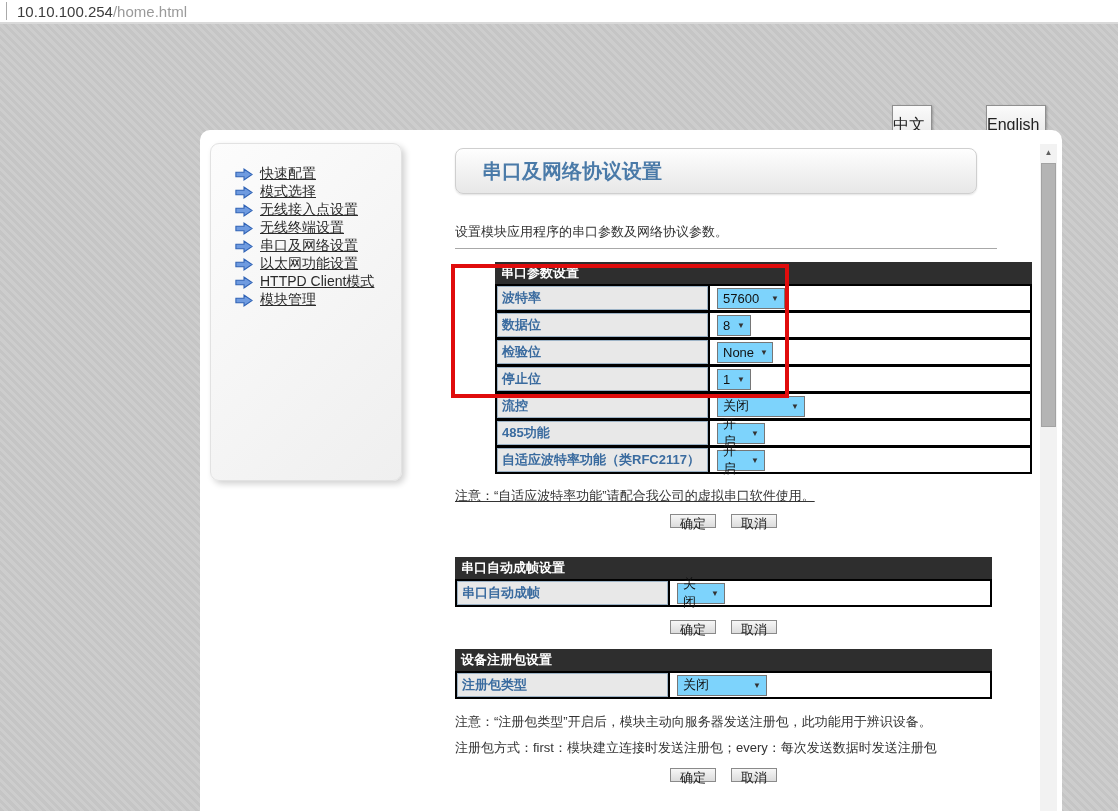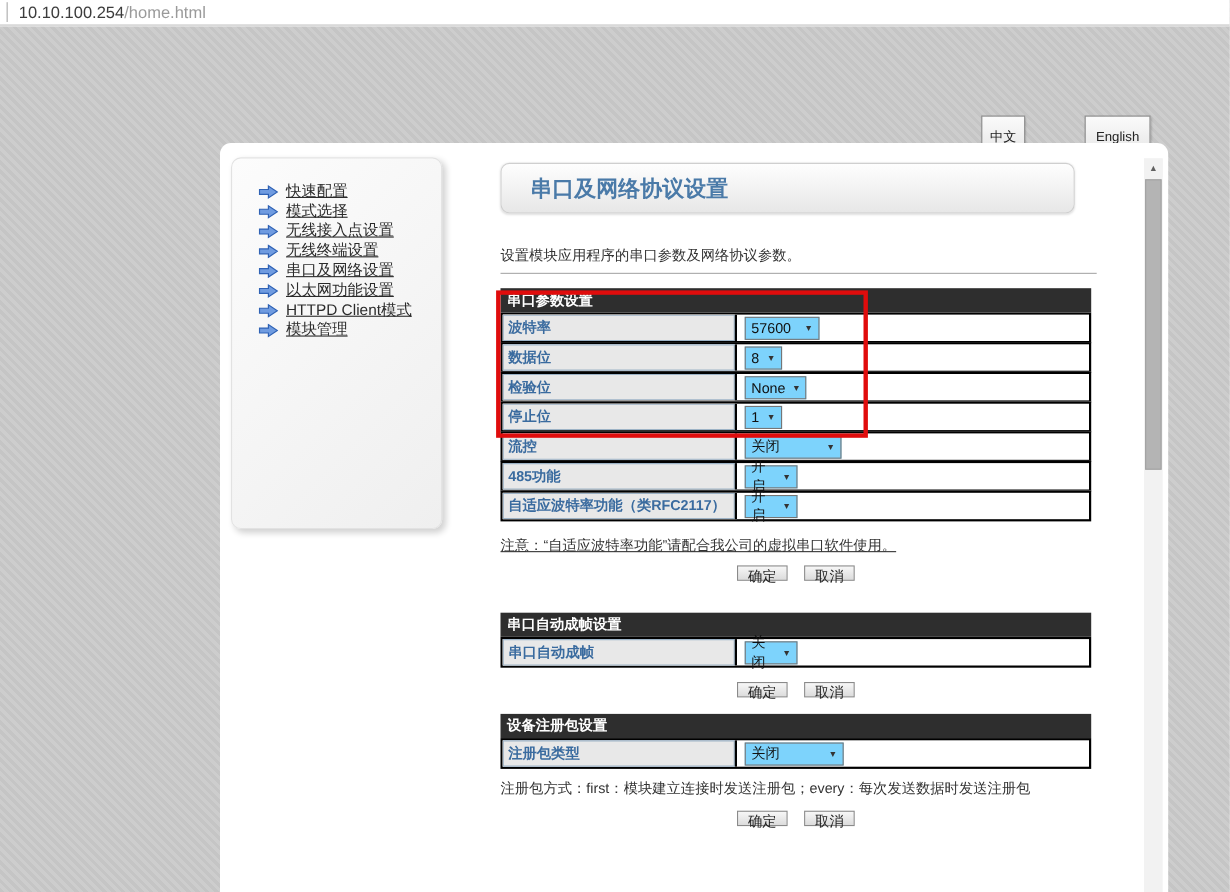--- a/index.html
+++ b/index.html
@@ -14,21 +14,21 @@
     background:#ffffff; border-bottom:2px solid #d9d9d9;
     display:flex; align-items:center; font-size:15px;
   }
   .url-divider { width:1px; height:18px; background:#aaaaaa; margin-left:6px; margin-right:10px; }
   .url-host { color:#3c3c3c; }
   .url-path { color:#9a9a9a; }
   
   .lang-btn {
     position:absolute; height:39px; border:1px solid #8f8f8f;
     background:linear-gradient(#fbfbfb,#e4e4e4);
-    font-size:12px; color:#222; text-align:center; line-height:21px;
+    font-size:16px; color:#222; text-align:left; line-height:21px;
     box-shadow:1px 1px 2px rgba(0,0,0,0.25); cursor:pointer;
   }
   #btn-zh { left:892px; top:105px; width:40px; }
   #btn-en { left:986px; top:105px; width:60px; }
   
   .panel {
     position:absolute; left:200px; top:130px; width:862px; height:681px;
     background:#ffffff; border-radius:10px 10px 0 0;
   }
   
@@ -58,21 +58,21 @@
     width:522px; height:46px; border:1px solid #cfcfcf; border-radius:8px;
     background:linear-gradient(#fefefe,#e7e7e7);
     display:flex; align-items:center; padding-left:26px;
     box-shadow:0 1px 2px rgba(0,0,0,0.12);
   }
   .title-box h1 { font-size:20px; font-weight:bold; color:#4a7aa8; }
   .desc { margin-top:29px; font-size:13px; color:#333; height:17px; }
   .rule { margin-top:8px; border:none; border-top:1px solid #a8a8a8; width:542px; }
   
   .cfg-table { width:537px; }
-  .t1 { margin-top:13px; } .t2 { margin-top:29px; } .t3 { margin-top:15px; }
+  .t1 { margin-top:13px;margin-left:40px; } .t2 { margin-top:29px; } .t3 { margin-top:15px; }
   .thead {
     height:22px; background:#2e2e2e; color:#ffffff; font-size:13px; font-weight:bold;
     line-height:22px; padding-left:6px;
   }
   .trow { display:flex; height:28px; border:2px solid #000; background:#fff; }
   .trow + .trow { margin-top:-1px; }
   .tlabel {
     width:213px; flex:0 0 213px; background:#e8e8e8;
     box-shadow:inset 0 0 0 1px #9db3c6;
     border-right:2px solid #000;
@@ -280,20 +280,21 @@
           <div class="tlabel">注册包类型</div>
           <div class="tvalue">
             <div class="sel w90">
               <span>关闭</span>
               <span class="arr">▼</span>
             </div>
           </div>
         </div>
       </div>
 
+      <div class="note n3a">注意：“注册包类型”开启后，模块主动向服务器发送注册包，此功能用于辨识设备。</div>
       <div class="note n3b">注册包方式：first：模块建立连接时发送注册包；every：每次发送数据时发送注册包</div>
 
       <div class="btn-row b3">
         <button class="push-btn">确定</button>
         <button class="push-btn">取消</button>
       </div>
 
     </div>
 
     <div class="scrollbar">

